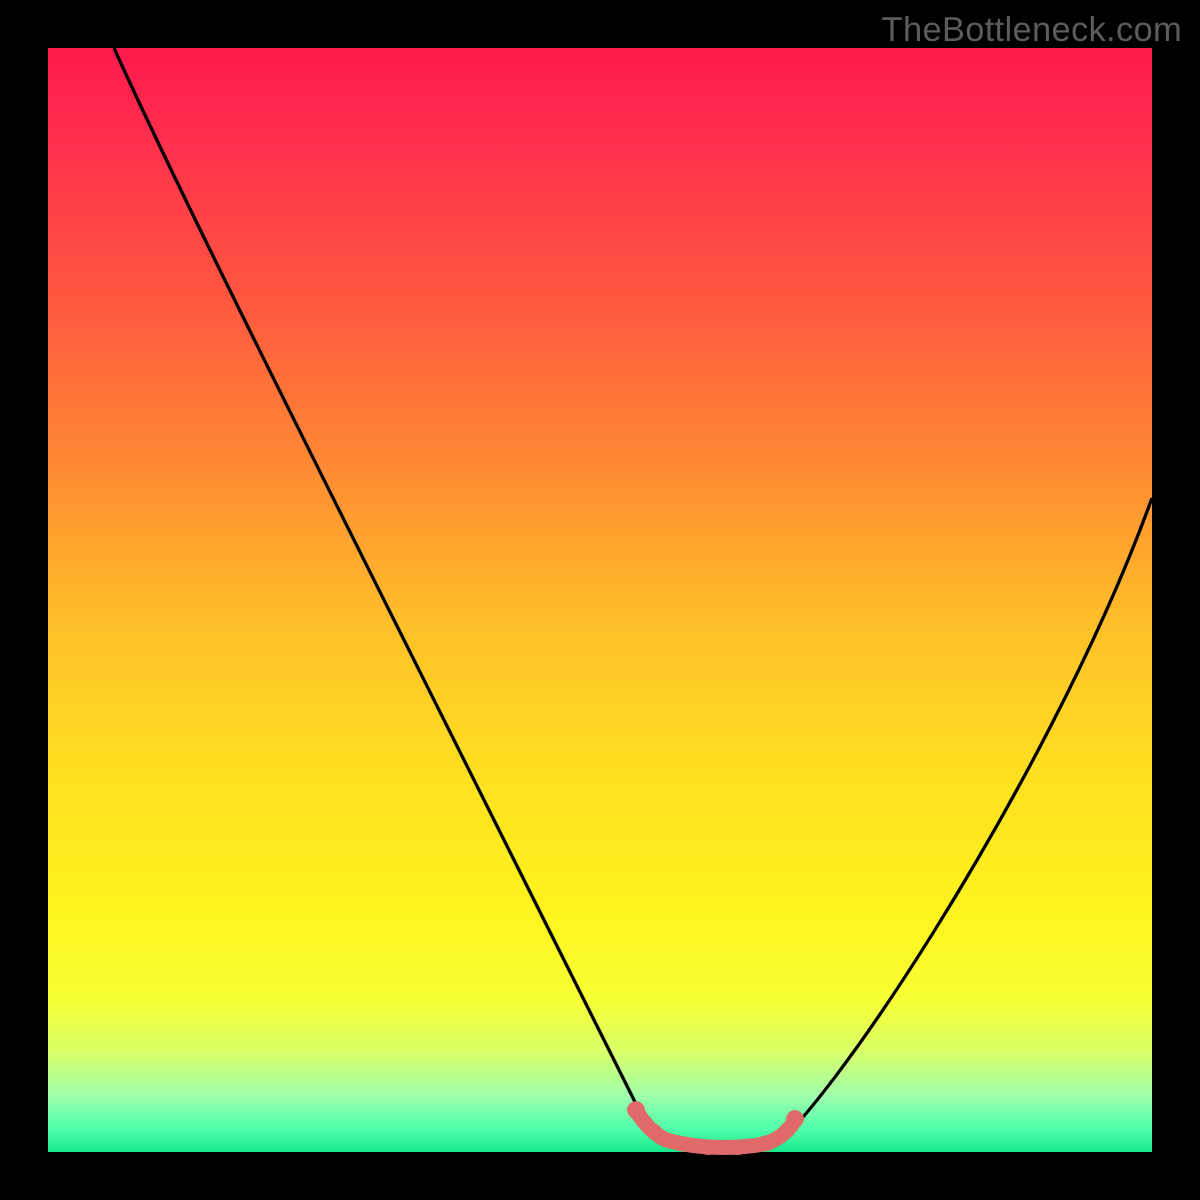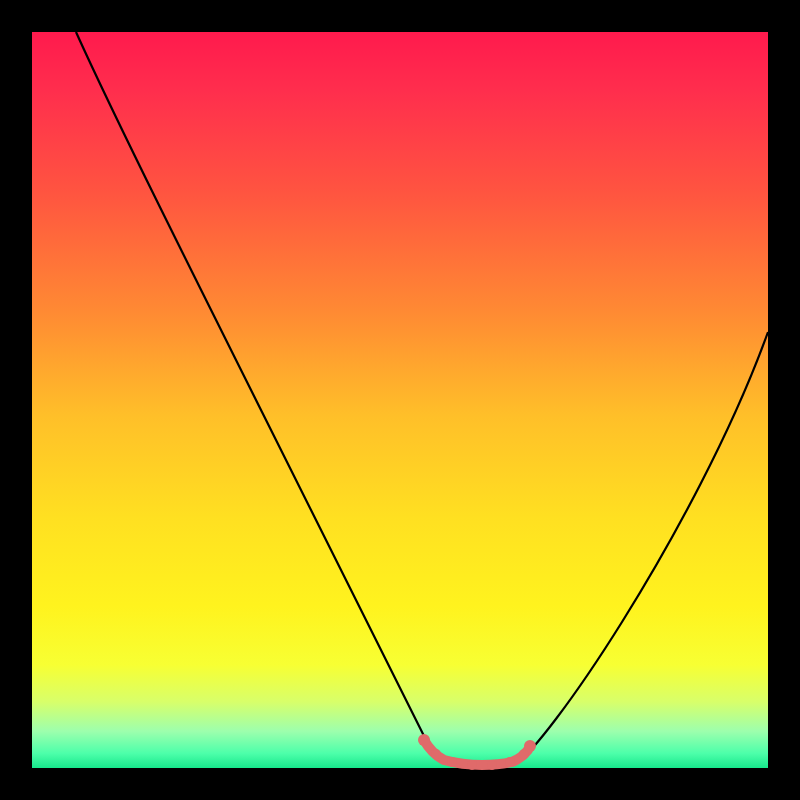--- a/index.html
+++ b/index.html
@@ -83,13 +83,14 @@
     <circle cx="392" cy="708" r="6" fill="#e06a6a"></circle>
     <circle cx="404" cy="722" r="5" fill="#e06a6a"></circle>
     <circle cx="420" cy="730" r="5" fill="#e06a6a"></circle>
     <circle cx="440" cy="733" r="5" fill="#e06a6a"></circle>
     <circle cx="460" cy="733" r="5" fill="#e06a6a"></circle>
     <circle cx="478" cy="730" r="5" fill="#e06a6a"></circle>
     <circle cx="492" cy="722" r="5" fill="#e06a6a"></circle>
     <circle cx="498" cy="714" r="6" fill="#e06a6a"></circle>
   </svg>
 
+  <span class="attribution">TheBottleneck.com</span>
 </div>
 
 </body></html>

